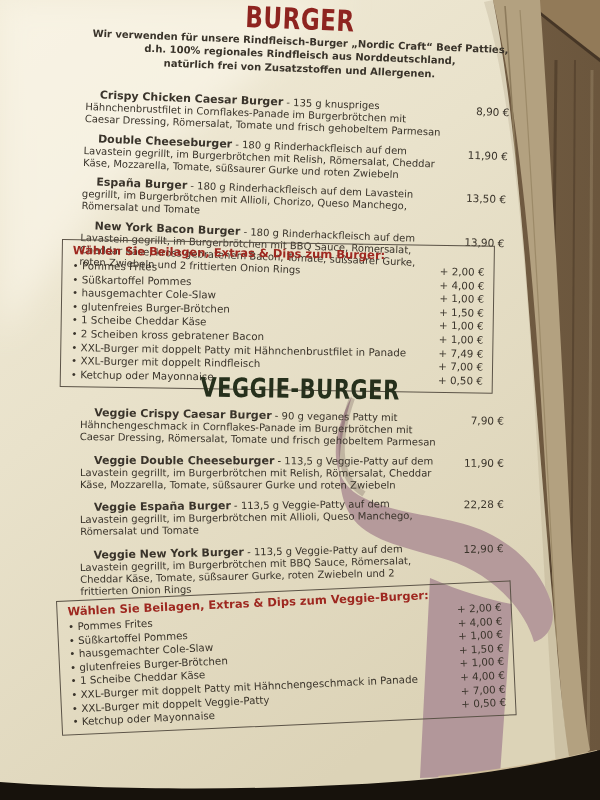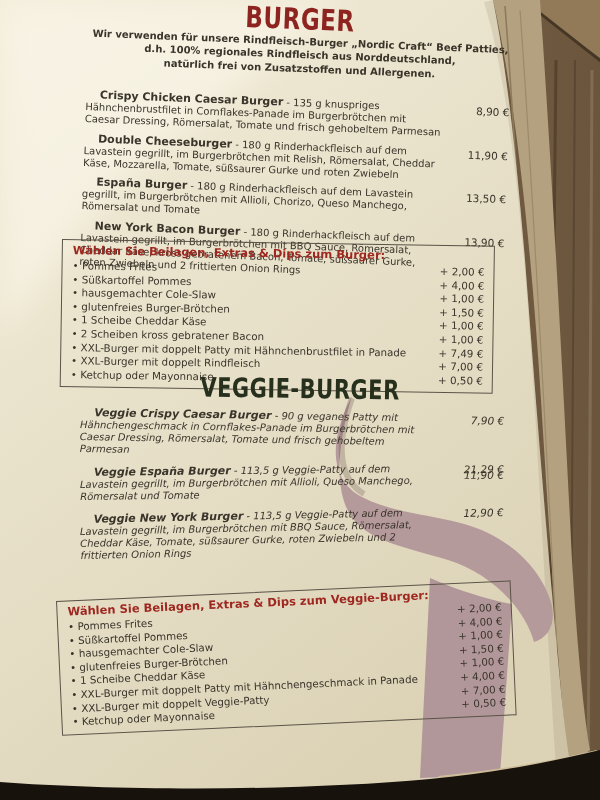--- a/index.html
+++ b/index.html
@@ -16,21 +16,21 @@
   .sec-title .tt{display:inline-block;transform:scaleY(1.28);}
   #burger-title{left:150px;top:6px;width:300px;font-size:23px;color:#8e2420;transform:rotate(2.4deg);}
   #veggie-title{left:150px;top:377px;width:300px;font-size:21px;color:#26301c;transform:rotate(0.9deg);}
   
   #intro{left:68px;top:35px;width:464px;text-align:center;font-size:10px;font-weight:bold;
          line-height:13.4px;transform:rotate(2.3deg);color:#39332a;}
   #intro div{white-space:nowrap;}
   
   .items{width:424px;}
   #items-burger{left:86px;top:89px;transform:rotate(2.2deg);transform-origin:0 0;}
-  #items-veggie{left:80px;top:407px;font-style:italic;}
+  #items-veggie{left:80px;top:407px;}
   .menu-item{position:relative;margin-bottom:8px;padding-right:68px;}
   .menu-item p{margin:0;font-size:10px;line-height:11.9px;text-indent:14px;}
   .iname{font-weight:bold;font-size:11px;}
   .iprice{position:absolute;top:1px;right:0;width:64px;text-align:right;font-size:10.5px;}
   .v1{transform:rotate(0.9deg);transform-origin:0 50%;}
   .v2{transform:rotate(0.1deg);transform-origin:0 50%;}
   .v3{transform:rotate(-0.7deg);transform-origin:0 50%;}
   .v4{transform:rotate(-1.2deg);transform-origin:0 50%;}
   #items-veggie .menu-item{margin-bottom:12px;}
   
@@ -168,25 +168,26 @@
 <div class="content sec-title" id="veggie-title">
   <span class="tt">VEGGIE-BURGER</span>
 </div>
 
 <div class="content items" id="items-veggie">
   <div class="menu-item v1">
     <p><span class="iname">Veggie Crispy Caesar Burger</span> <span>- 90 g veganes Patty mit Hähnchengeschmack in Cornflakes-Panade im Burgerbrötchen mit Caesar Dressing, Römersalat, Tomate und frisch gehobeltem Parmesan</span></p>
     <span class="iprice">7,90 €</span>
   </div>
   <div class="menu-item v2">
+    <p><span class="iname">Veggie Double Cheeseburger</span> <span>- 113,5 g Veggie-Patty auf dem Lavastein gegrillt, im Burgerbrötchen mit Relish, Römersalat, Cheddar Käse, Mozzarella, Tomate, süßsaurer Gurke und roten Zwiebeln</span></p>
     <span class="iprice">11,90 €</span>
   </div>
   <div class="menu-item v3">
     <p><span class="iname">Veggie España Burger</span> <span>- 113,5 g Veggie-Patty auf dem Lavastein gegrillt, im Burgerbrötchen mit Allioli, Queso Manchego, Römersalat und Tomate</span></p>
-    <span class="iprice">21,29 €</span>
+    <span class="iprice">22,28 €</span>
   </div>
   <div class="menu-item v4">
     <p><span class="iname">Veggie New York Burger</span> <span>- 113,5 g Veggie-Patty auf dem Lavastein gegrillt, im Burgerbrötchen mit BBQ Sauce, Römersalat, Cheddar Käse, Tomate, süßsaurer Gurke, roten Zwiebeln und 2 frittierten Onion Rings</span></p>
     <span class="iprice">12,90 €</span>
   </div>
 </div>
 
 <div class="content extras-box" id="box-veggie">
   <div class="box-header">Wählen Sie Beilagen, Extras &amp; Dips zum Veggie-Burger:</div>
   <div class="box-row">

